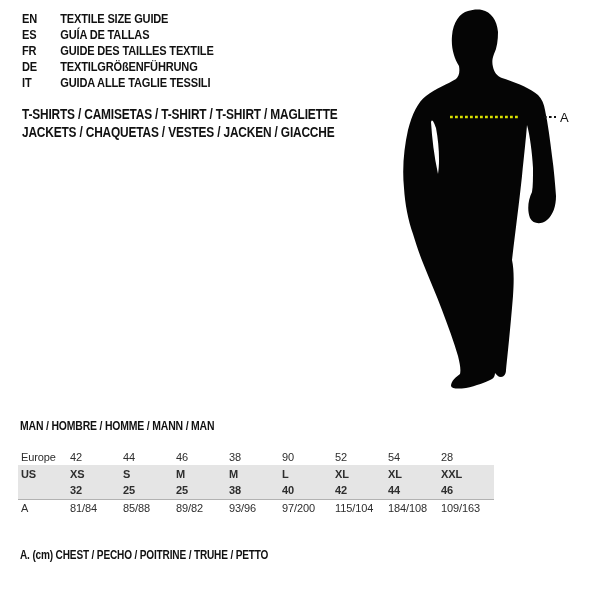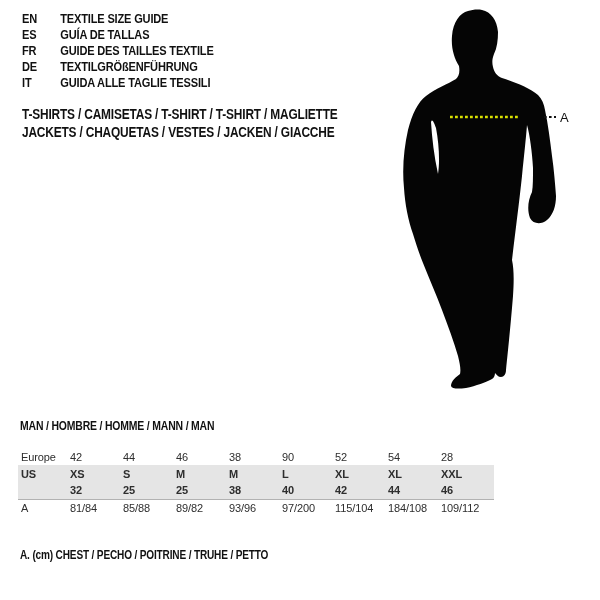--- a/index.html
+++ b/index.html
@@ -209,19 +209,19 @@
       </tr>
       <tr class="row-chest">
         <td class="row-label">A</td>
         <td>81/84</td>
         <td>85/88</td>
         <td>89/82</td>
         <td>93/96</td>
         <td>97/200</td>
         <td>115/104</td>
         <td>184/108</td>
-        <td>109/112</td>
+        <td>109/163</td>
       </tr>
     </tbody>
   </table>
 </div>
 
 <div class="abs footnote">A. (cm) CHEST / PECHO / POITRINE / TRUHE / PETTO</div>
 
 </body></html>

